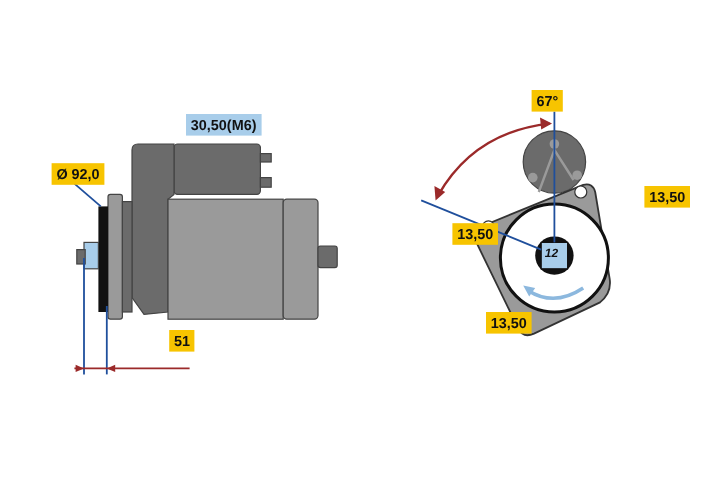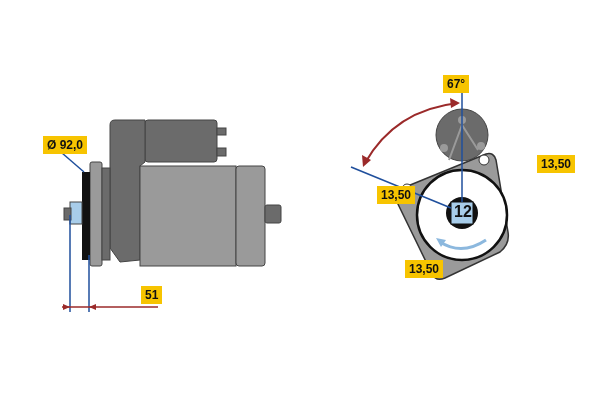--- a/index.html
+++ b/index.html
@@ -67,21 +67,22 @@
 
     <g>
       <line x1="462" y1="93" x2="462" y2="202" stroke="#1f4f9c" stroke-width="1.5"></line>
       <line x1="351" y1="167" x2="451" y2="208" stroke="#1f4f9c" stroke-width="1.5"></line>
       <path d="M458,103 Q395,110 365,163" fill="none" stroke="#9b2a2a" stroke-width="2"></path>
       <polygon points="460,103 450,98 451,108" fill="#9b2a2a"></polygon>
       <polygon points="363,167 362,155 371,160" fill="#9b2a2a"></polygon>
     </g>
   </svg>
 
+  <div class="lbl blue" style="left:155px;top:95px;">30,50(M6)</div>
   <div class="lbl yellow" style="left:12px;top:136px;">Ø 92,0</div>
-  <div class="lbl yellow" style="left:110px;top:286px;">51</div>
+  <div class="lbl yellow" style="left:110px;top:275px;">51</div>
 
   <div class="lbl yellow" style="left:412px;top:75px;">67°</div>
   <div class="lbl yellow" style="left:506px;top:155px;">13,50</div>
   <div class="lbl yellow" style="left:346px;top:186px;">13,50</div>
   <div class="lbl yellow" style="left:374px;top:260px;">13,50</div>
-  <div class="lbl" style="left:452px;top:205px;font-size:16px;padding:0 2px;">12</div>
+  <div class="lbl" style="left:452px;top:205px;font-size:10px;padding:0 2px;font-style:italic;">12</div>
 </div>
 
 </body></html>

